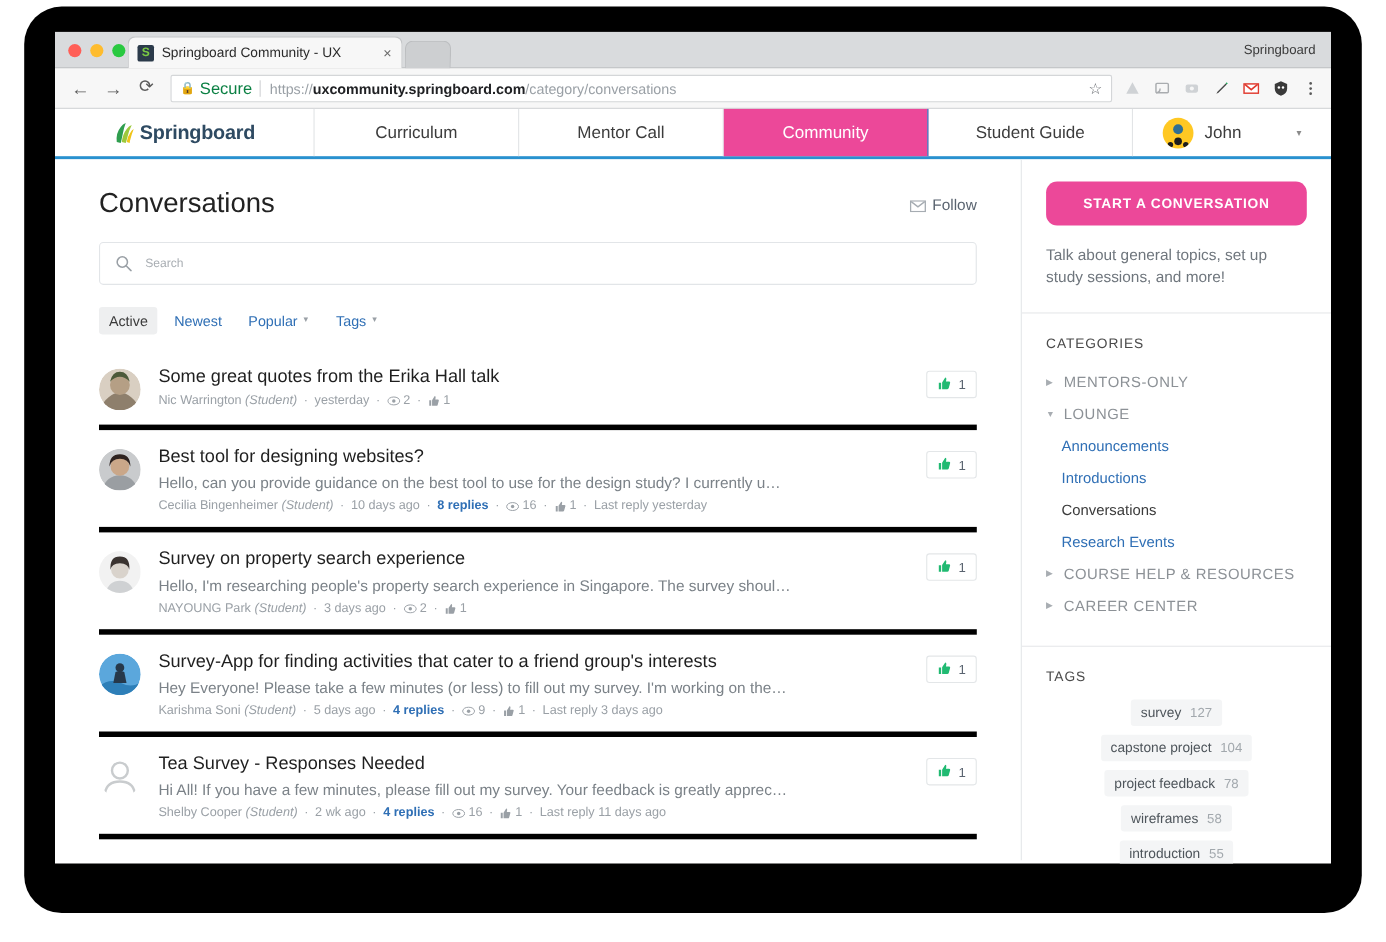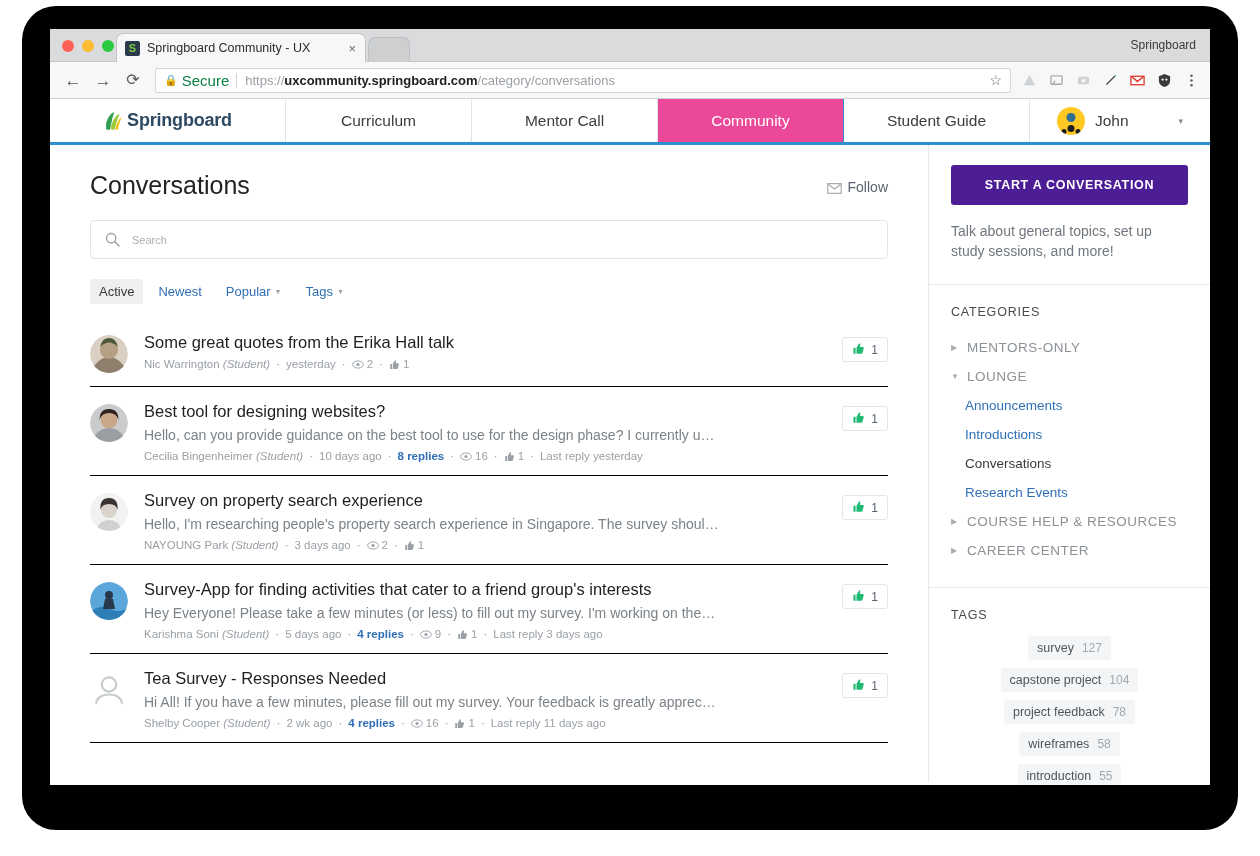--- a/index.html
+++ b/index.html
@@ -189,21 +189,21 @@
     display: flex; align-items: center; gap: 4px;
   }
   .filter.active { background: #eeeff0; color: #3a3a3a; }
   .filter .car { font-size: 7px; color: #9aa0a6; }
 
   
   .convlist { margin-top: 14px; }
   .conv {
     display: flex; align-items: flex-start; gap: 16px;
     padding: 15px 0 13px 0;
-    border-bottom: 1px solid #000000;
+    border-bottom: 5px solid #000000;
   }
   .conv-avatar {
     flex: 0 0 auto; width: 38px; height: 38px; border-radius: 50%;
     overflow: hidden; margin-top: 2px;
   }
   .conv-body { flex: 1 1 auto; min-width: 0; }
   .conv-title { font-size: 16.5px; color: #1f1f1f; margin: 0 0 6px 0; font-weight: normal; }
   .conv-excerpt {
     font-size: 14px; color: #7b8288; margin: 0 0 7px 0;
     white-space: nowrap; overflow: hidden; text-overflow: ellipsis;
@@ -219,22 +219,22 @@
     border: 1px solid #e3e6e8; border-radius: 3px;
     padding: 4px 9px; display: flex; align-items: center; gap: 6px;
     font-size: 12px; color: #5a6470; background: #fff;
   }
   .thumb { color: #21ba72; font-size: 13px; line-height: 1; }
 
   
   .side-block { padding: 20px 22px 22px 22px; border-bottom: 1px solid #e6e8ea; }
   .cta {
     display: block; width: 100%;
-    background: #4c1d95; color: #fff;
-    border: none; border-radius: 3px;
+    background: #ec4899; color: #fff;
+    border: none; border-radius: 10px;
     padding: 13px 8px;
     font-size: 12.5px; font-weight: bold; letter-spacing: .7px;
     font-family: inherit; text-align: center;
   }
   .cta-sub { font-size: 14px; color: #6f767d; line-height: 1.45; margin: 16px 0 0 0; }
   .side-h { font-size: 12.5px; color: #4a4a4a; letter-spacing: .8px; margin: 0 0 14px 0; font-weight: normal; }
   .cat {
     font-size: 13.5px; color: #8c9196; letter-spacing: .5px;
     padding: 7px 0; display: flex; align-items: center; gap: 8px;
   }
@@ -445,21 +445,21 @@
           <span class="conv-avatar">
             <svg viewBox="0 0 38 38" width="38" height="38">
                 <circle cx="19" cy="19" r="19" fill="#c9cbcd"></circle>
                 <path d="M2 38 Q7 24 19 24 Q31 24 36 38 Z" fill="#9a9ea2"></path>
                 <circle cx="19" cy="16" r="8.5" fill="#caa789"></circle>
                 <path d="M9.5 16 q0 -11 9.5 -11 q9.5 0 9.5 11 q-2 -7 -9.5 -7 q-7.5 0 -9.5 7Z" fill="#2e2320"></path>
               </svg>
           </span>
           <div class="conv-body">
             <h3 class="conv-title">Best tool for designing websites?</h3>
-            <p class="conv-excerpt">Hello, can you provide guidance on the best tool to use for the design phase? I currently u…</p>
+            <p class="conv-excerpt">Hello, can you provide guidance on the best tool to use for the design study? I currently u…</p>
             <div class="conv-meta">
               <span class="author">Cecilia Bingenheimer</span>
               <span>&nbsp;</span>
               <span class="role">(Student)</span>
               <span class="dot-sep">·</span>
               <span>10 days ago</span>
               <span class="dot-sep">·</span>
               <span class="replies">8 replies</span>
               <span class="dot-sep">·</span>
               <span class="mi">

